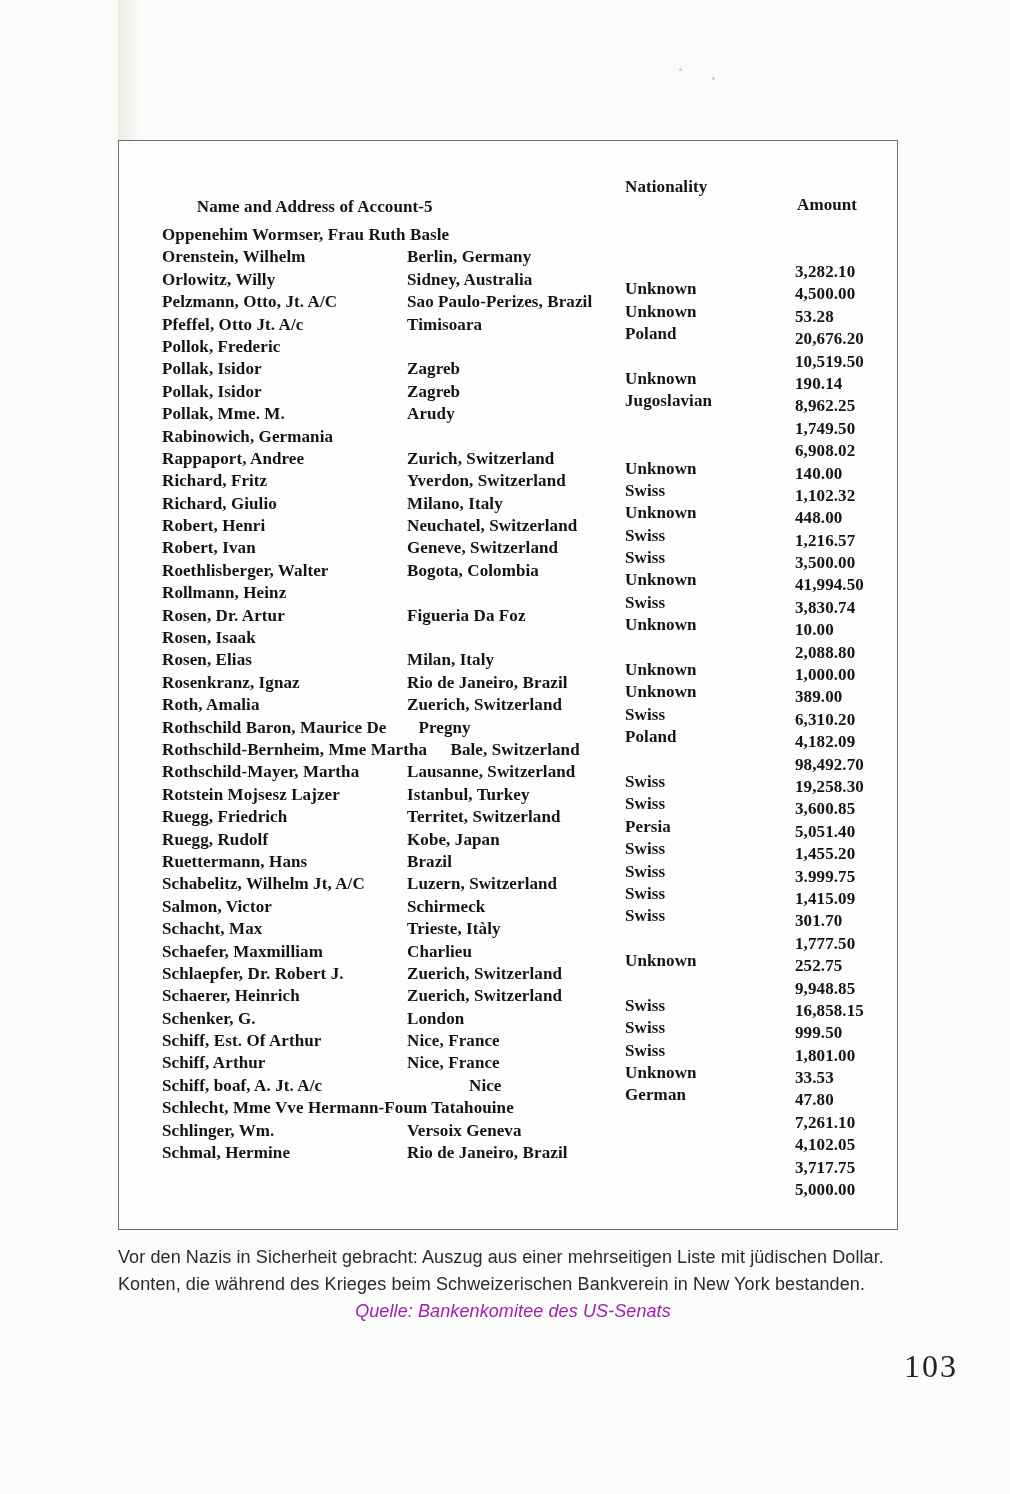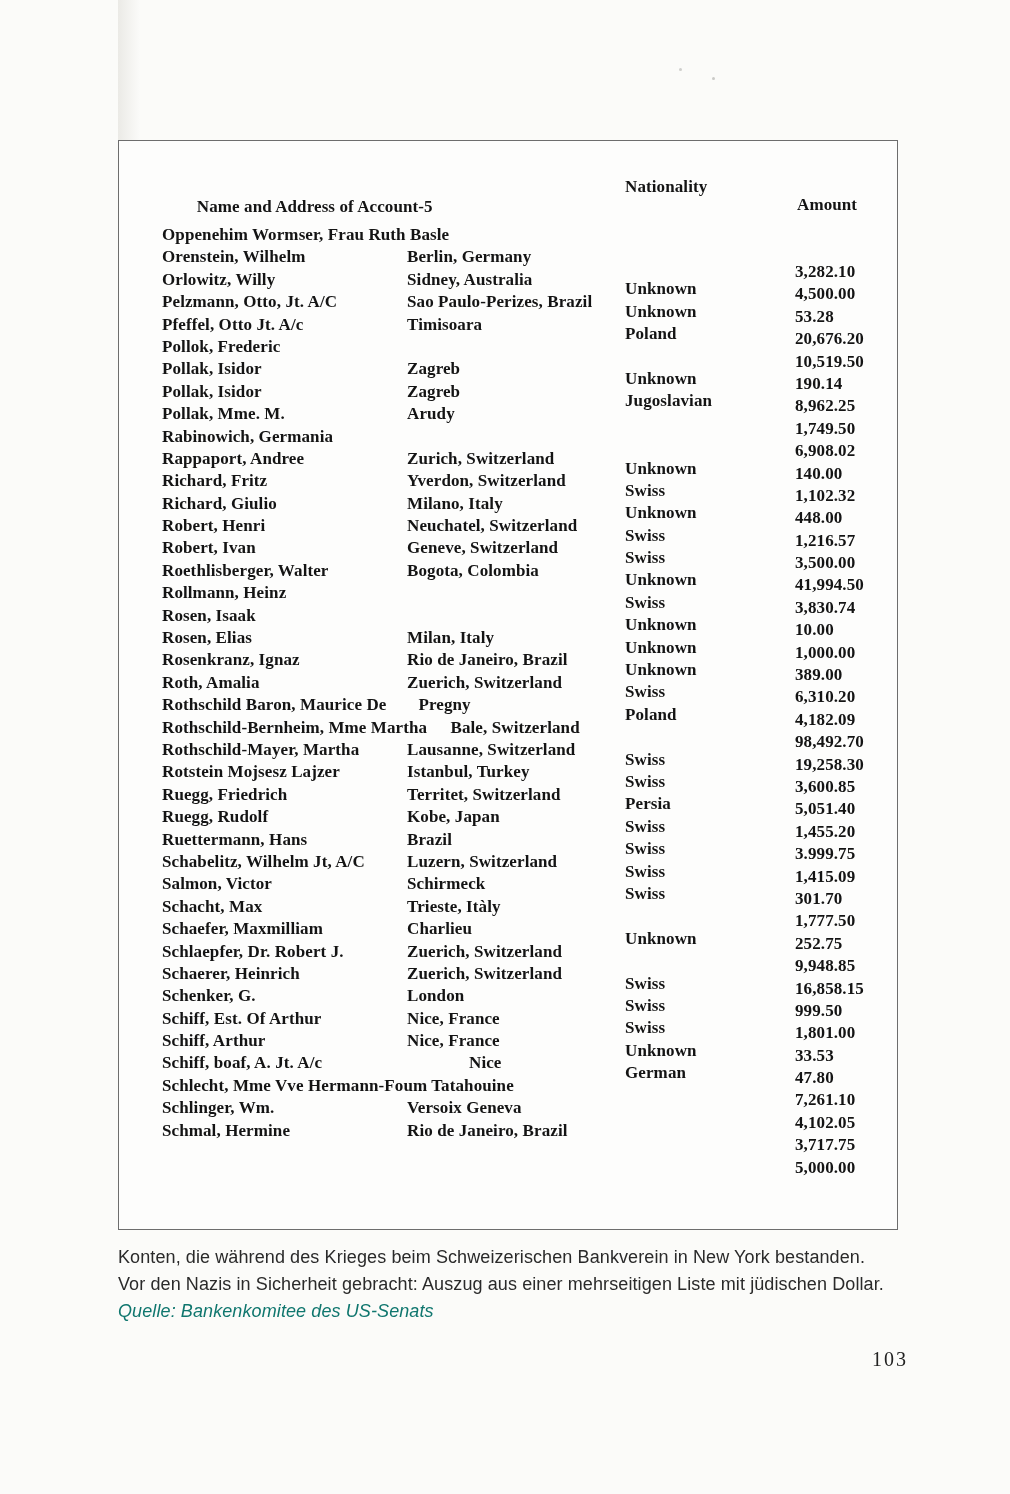--- a/index.html
+++ b/index.html
@@ -78,29 +78,29 @@
     width: 790px;
     font-family: "Liberation Sans", sans-serif;
     font-size: 18px;
     line-height: 27px;
     color: #2a2a2a;
     letter-spacing: 0.1px;
   }
   .caption .cap-line { white-space: nowrap; }
   .caption .cap-source {
     font-style: italic;
-    text-align: left;
-    color: #0f766e;
+    text-align: center;
+    color: #a21caf;
   }
   .page-number {
     position: absolute;
-    left: 872px;
+    left: 904px;
     top: 1348px;
     font-family: "Liberation Serif", serif;
-    font-size: 20px;
+    font-size: 32px;
     letter-spacing: 2px;
     color: #222;
   }
   .speck {
     position: absolute;
     background: #9a9a96;
     border-radius: 50%;
   }
   .speck.s1 { left: 679px; top: 68px;  width: 3px; height: 3px; opacity: .45; }
   .speck.s2 { left: 712px; top: 77px;  width: 3px; height: 3px; opacity: .5; }
@@ -224,20 +224,25 @@
       <span class="c-nat">Swiss</span>
       <span class="c-amt">3,830.74</span>
     </div>
 
     <div class="row">
       <span class="c-name">Rollmann, Heinz</span><span class="c-addr"></span>
       <span class="c-nat">Unknown</span>
       <span class="c-amt">10.00</span>
     </div>
 
+    <div class="row">
+      <span class="c-name">Rosen, Dr. Artur</span><span class="c-addr">Figueria Da Foz</span>
+      <span class="c-nat"></span>
+      <span class="c-amt">2,088.80</span>
+    </div>
 
     <div class="row">
       <span class="c-name">Rosen, Isaak</span><span class="c-addr"></span>
       <span class="c-nat">Unknown</span>
       <span class="c-amt">1,000.00</span>
     </div>
 
     <div class="row">
       <span class="c-name">Rosen, Elias</span><span class="c-addr">Milan, Italy</span>
       <span class="c-nat">Unknown</span>
@@ -375,20 +380,20 @@
       <span class="c-name">Schmal, Hermine</span><span class="c-addr">Rio de Janeiro, Brazil</span>
       <span class="c-nat"></span>
       <span class="c-amt">5,000.00</span>
     </div>
   </div>
 
     </div>
   </div>
 
   <div class="caption">
+    <div class="cap-line">Vor den Nazis in Sicherheit gebracht: Auszug aus einer mehrseitigen Liste mit jüdischen Dollar.</div>
     <div class="cap-line">Konten, die während des Krieges beim Schweizerischen Bankverein in New York bestanden.</div>
-    <div class="cap-line">Vor den Nazis in Sicherheit gebracht: Auszug aus einer mehrseitigen Liste mit jüdischen Dollar.</div>
     <div class="cap-source">Quelle: Bankenkomitee des US-Senats</div>
   </div>
 
   <div class="page-number">103</div>
 
 </div>
 
 </body></html>

